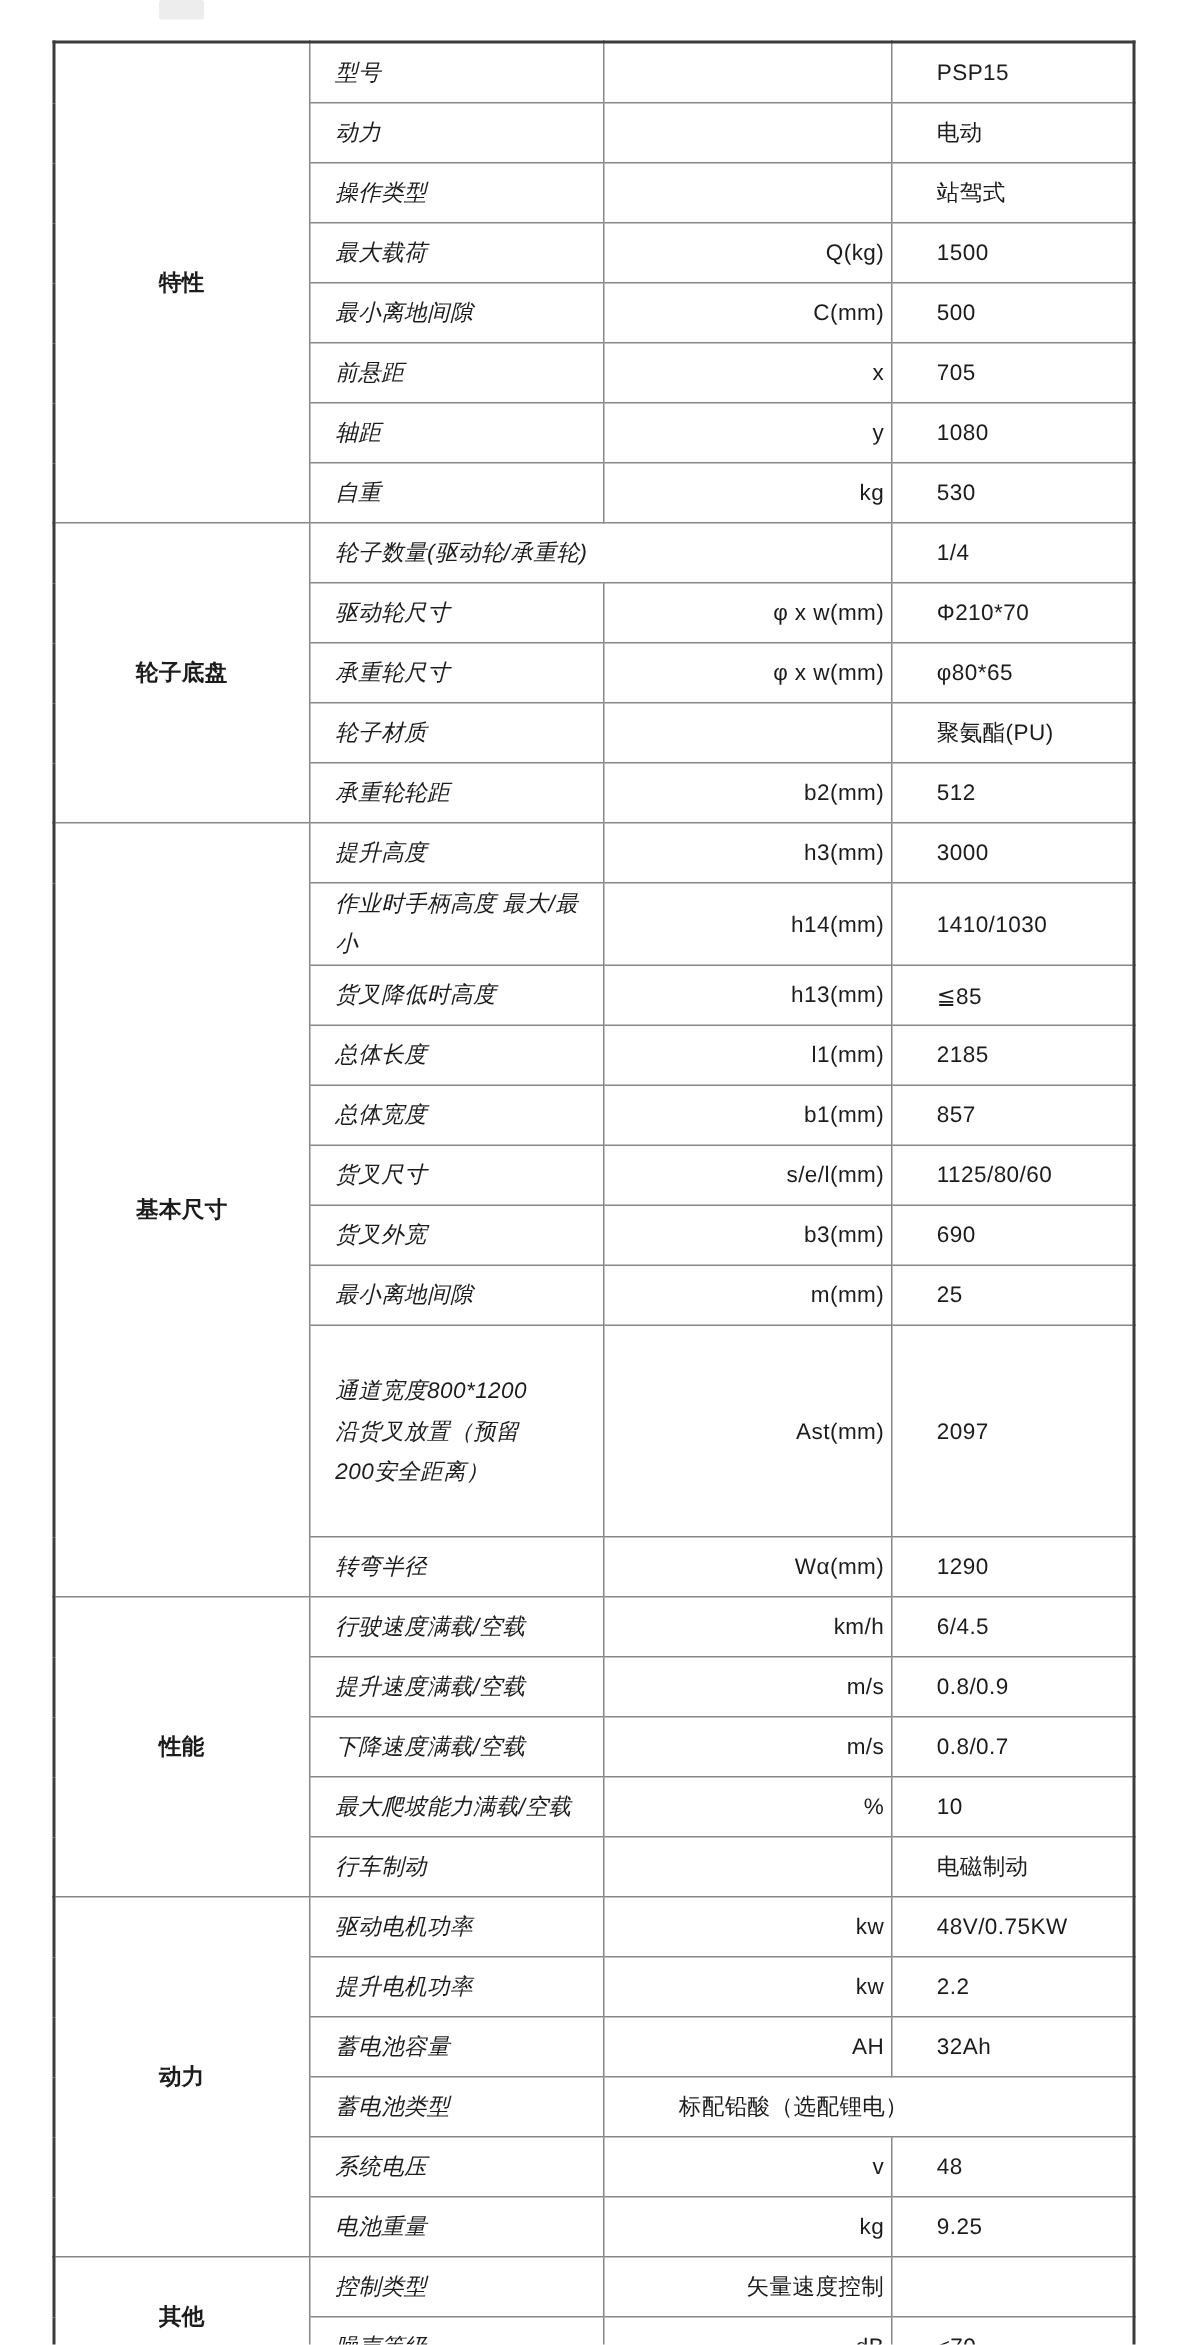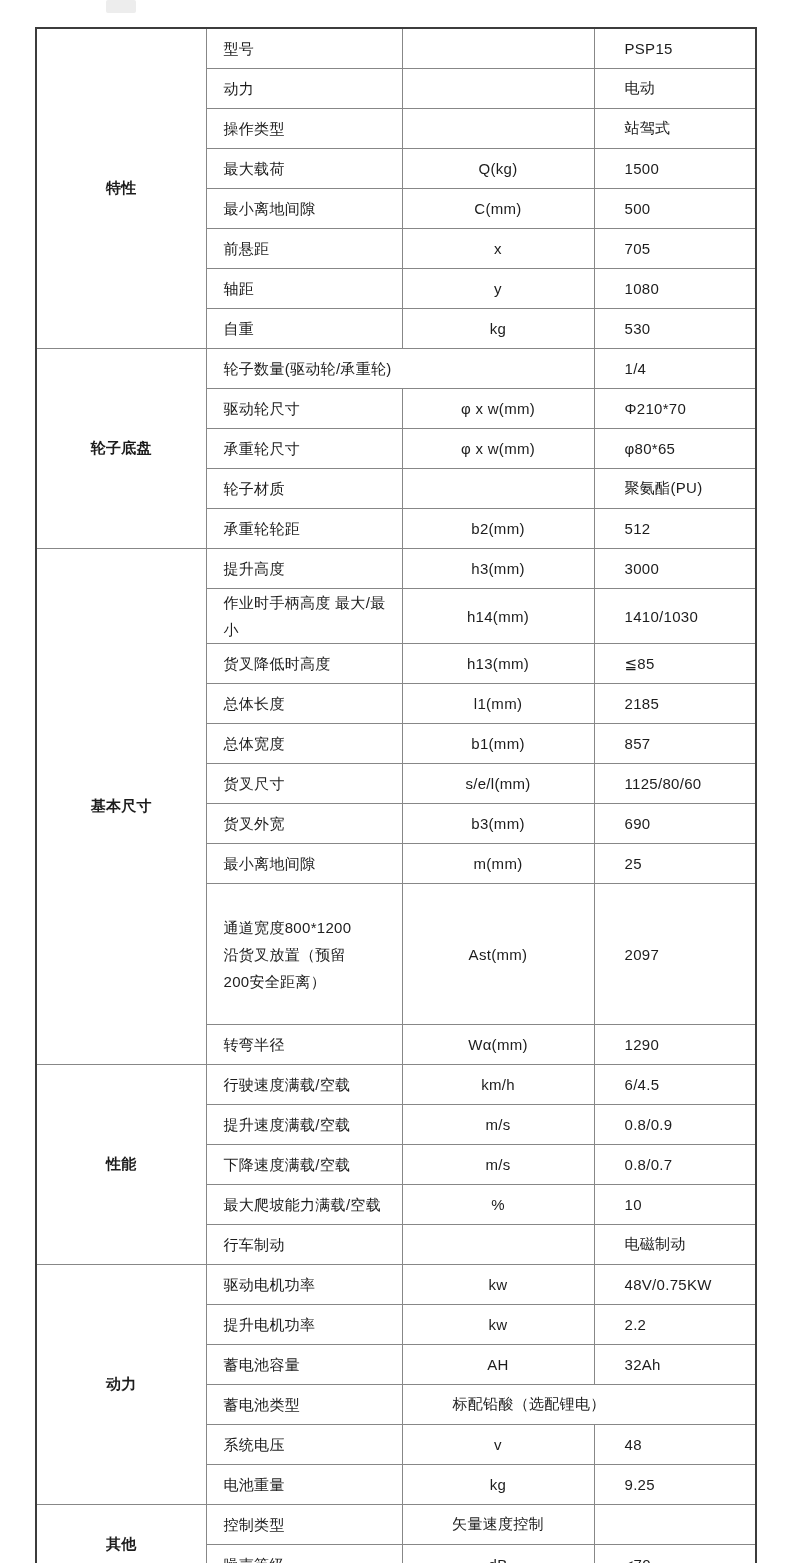--- a/index.html
+++ b/index.html
@@ -48,23 +48,24 @@
     font-weight: 600;
     letter-spacing: 1px;
     color: #141414;
     margin-top: 26px;
   }
   td.param-cell {
     text-align: left;
     padding: 0 6px 0 17px;
     white-space: pre-line;
     line-height: 1.8;
+    font-style: italic;
   }
   td.symbol-cell {
-    text-align: center;
+    text-align: right;
     padding: 0 4px;
   }
   td.value-cell {
     text-align: left;
     padding: 0 4px 0 30px;
   }
   td.merged-symbol-cell {
     text-align: left;
     padding-left: 50px;
   }

